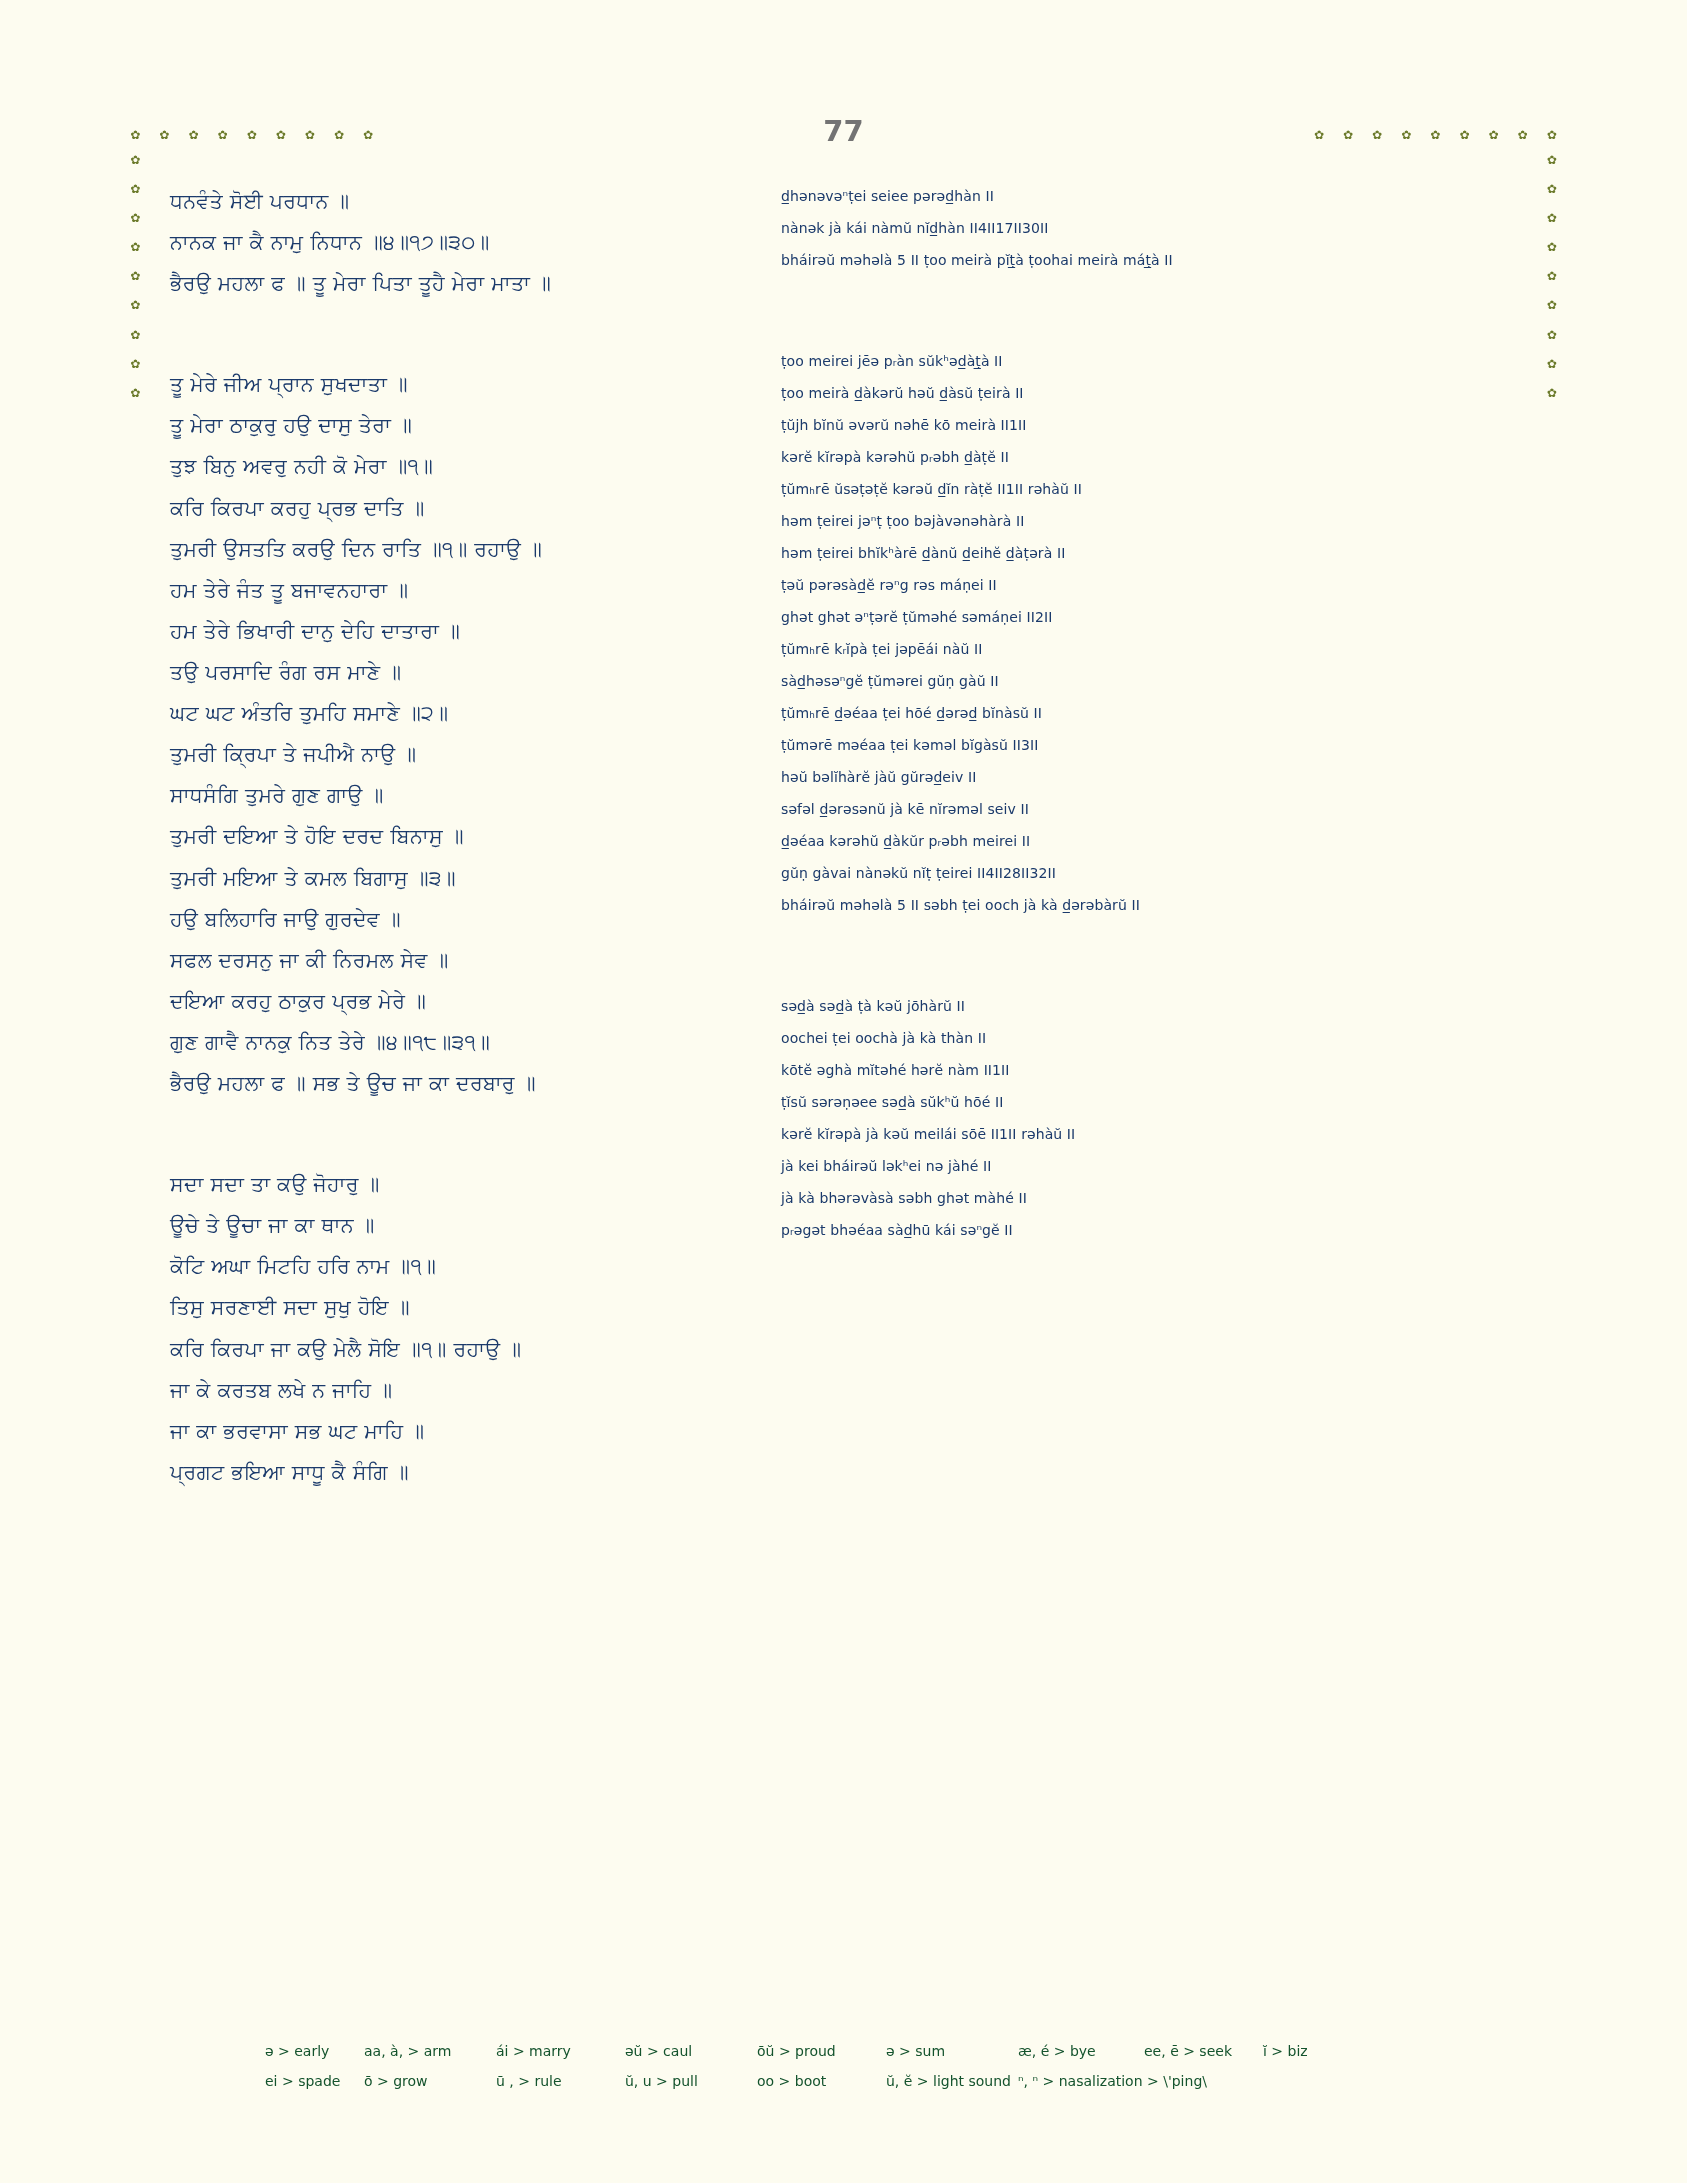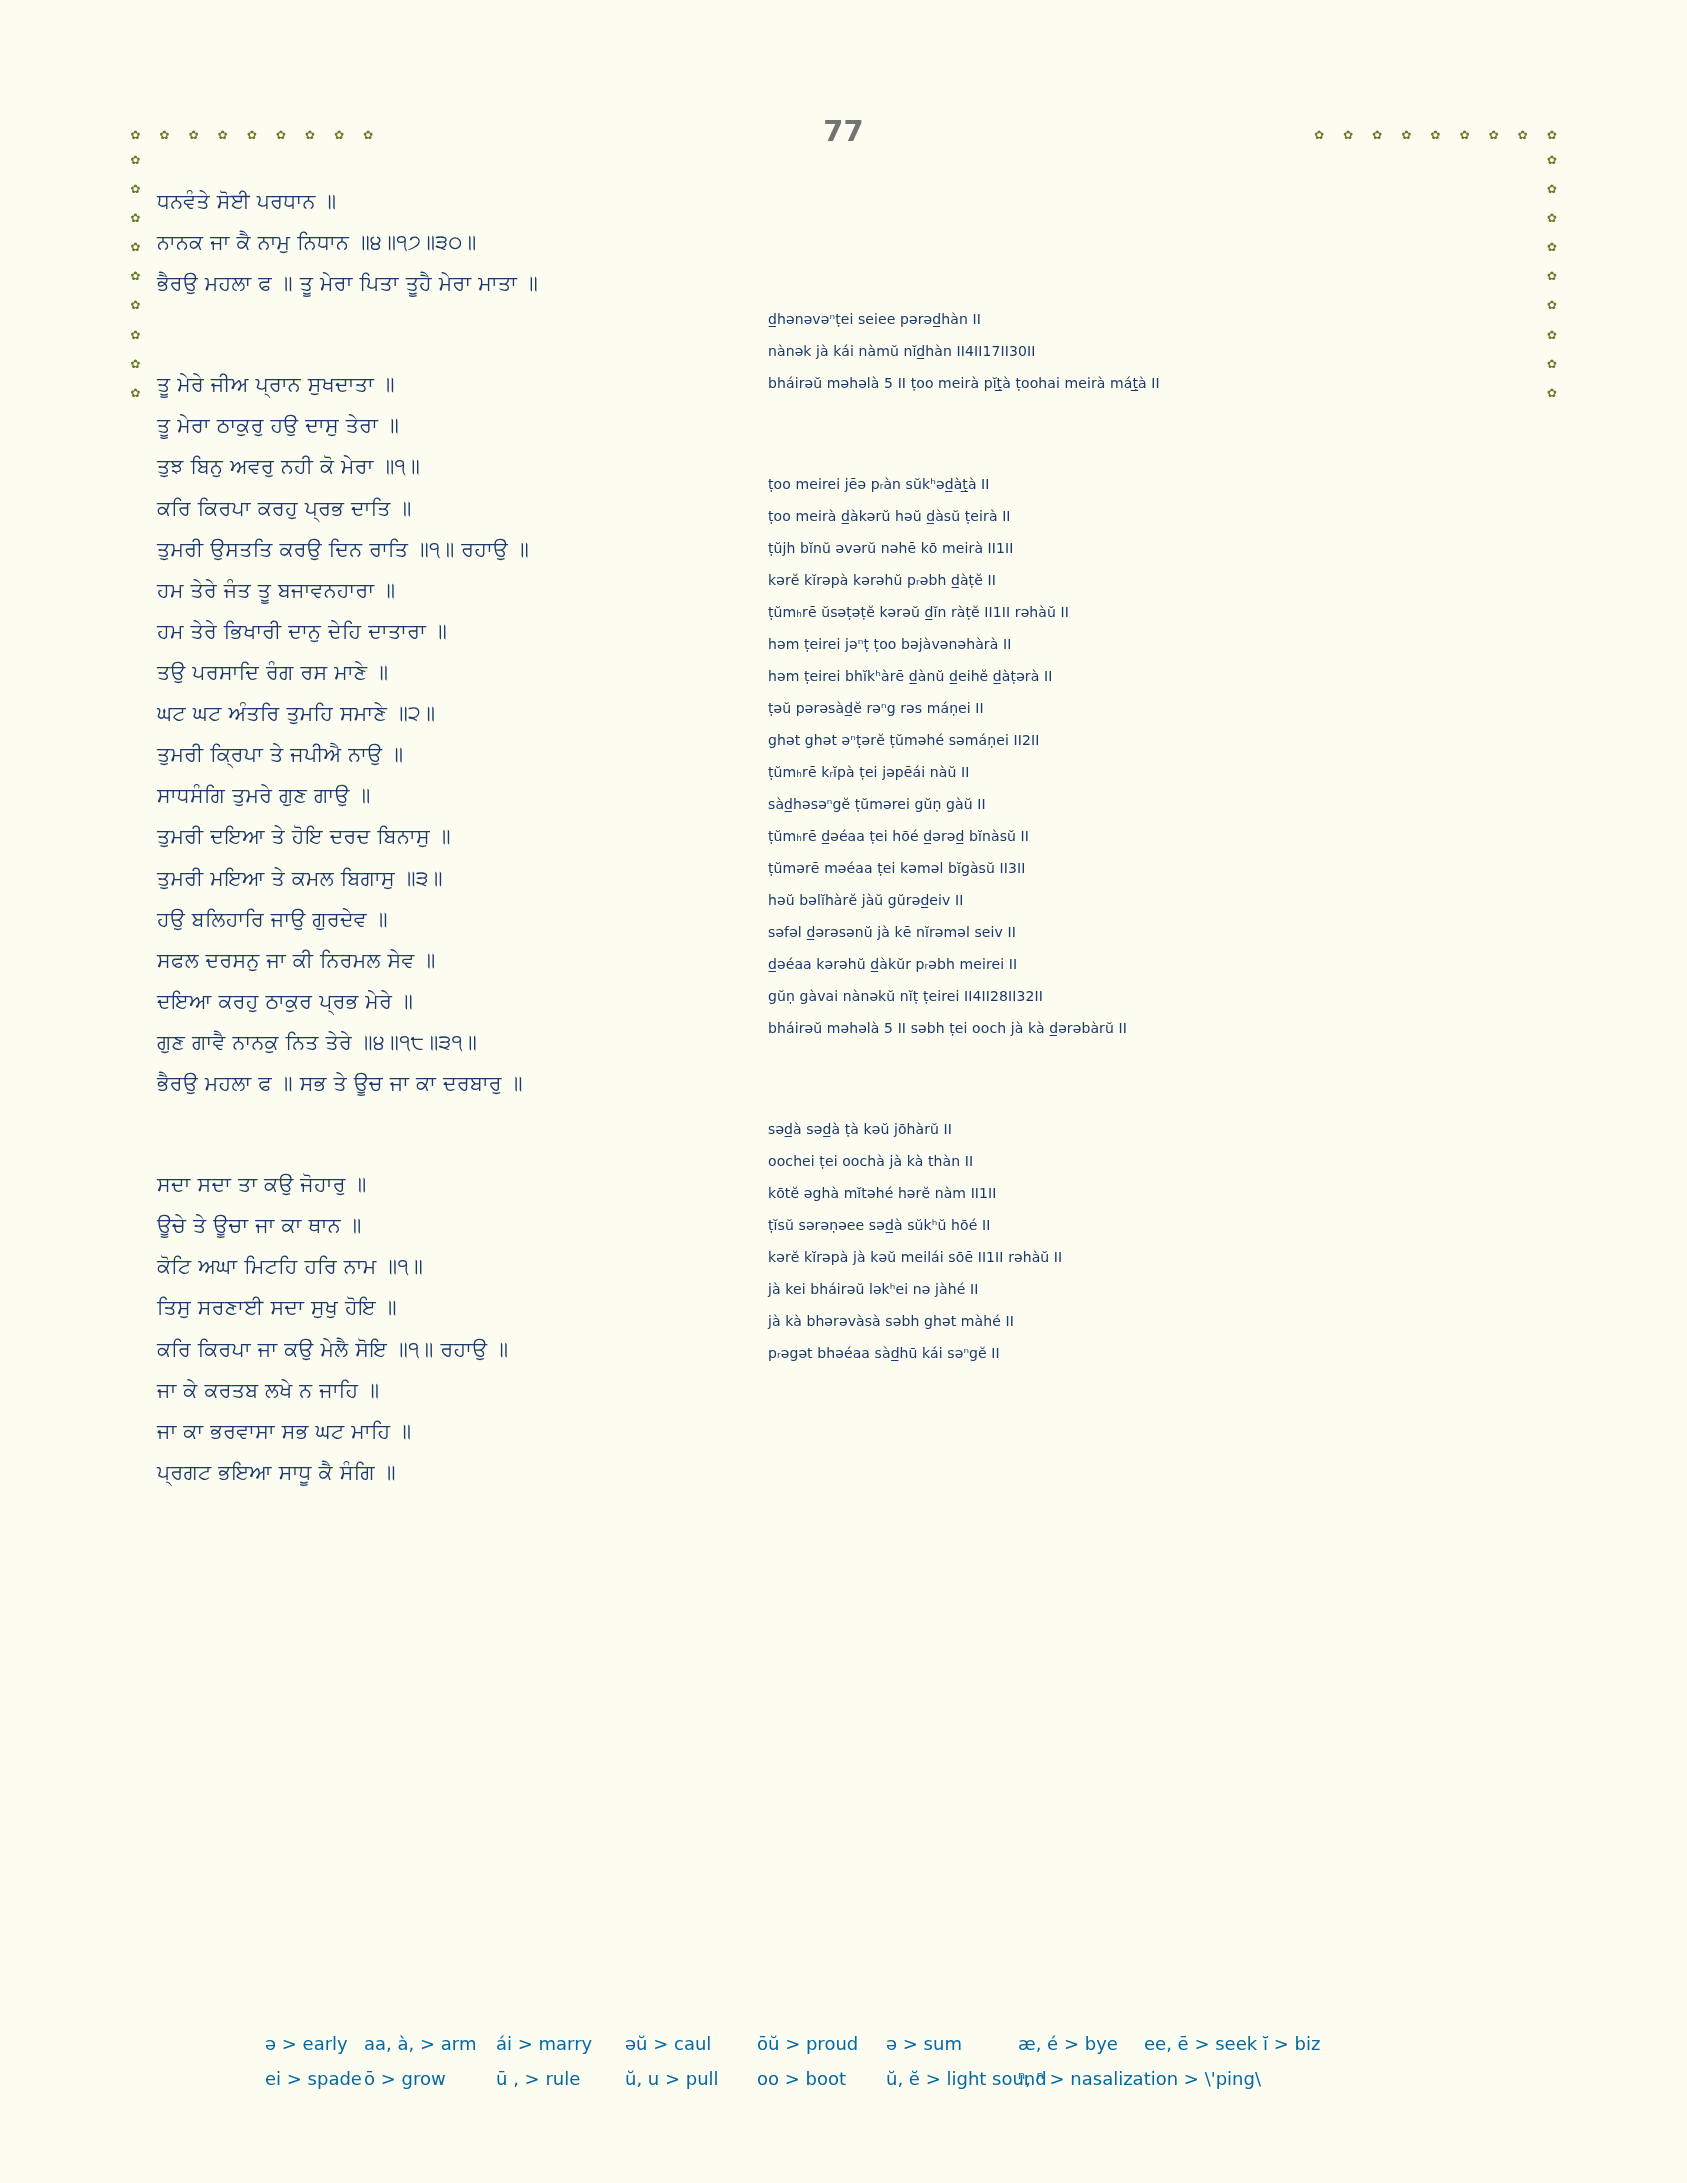--- a/index.html
+++ b/index.html
@@ -55,24 +55,23 @@
     font-size: 29px;
     font-weight: bold;
     color: #737373;
     font-family: "DejaVu Sans", sans-serif;
   }
 
   
   .body {
     position: absolute;
     top: 187px;
-    left: 109px;
+    left: 122px;
     right: 123px;
     display: flex;
-    align-items: center;
   }
   .col-gurmukhi {
     width: 635px;
     flex: 0 0 635px;
     padding-left: 48px;
     box-sizing: border-box;
   }
   .col-translit {
     flex: 1 1 auto;
     padding-left: 24px;
@@ -99,22 +98,22 @@
   .col-translit .line.tall { min-height: 57px; }
   .col-gurmukhi .line.tall { min-height: 57px; }
   .line.blank { margin-bottom: 12px; }
 
   
   .legend {
     position: absolute;
     left: 265px;
     right: 185px;
     bottom: 79px;
-    font-size: 18px;
-    color: #0369a1;
+    font-size: 14px;
+    color: #14532d;
   }
   .legend-row {
     display: flex;
     margin-bottom: 14.6px;
   }
   .legend-item {
     white-space: nowrap;
   }
   .legend-row .legend-item:nth-child(1) { width: 99px; }
   .legend-row .legend-item:nth-child(2) { width: 132px; }

